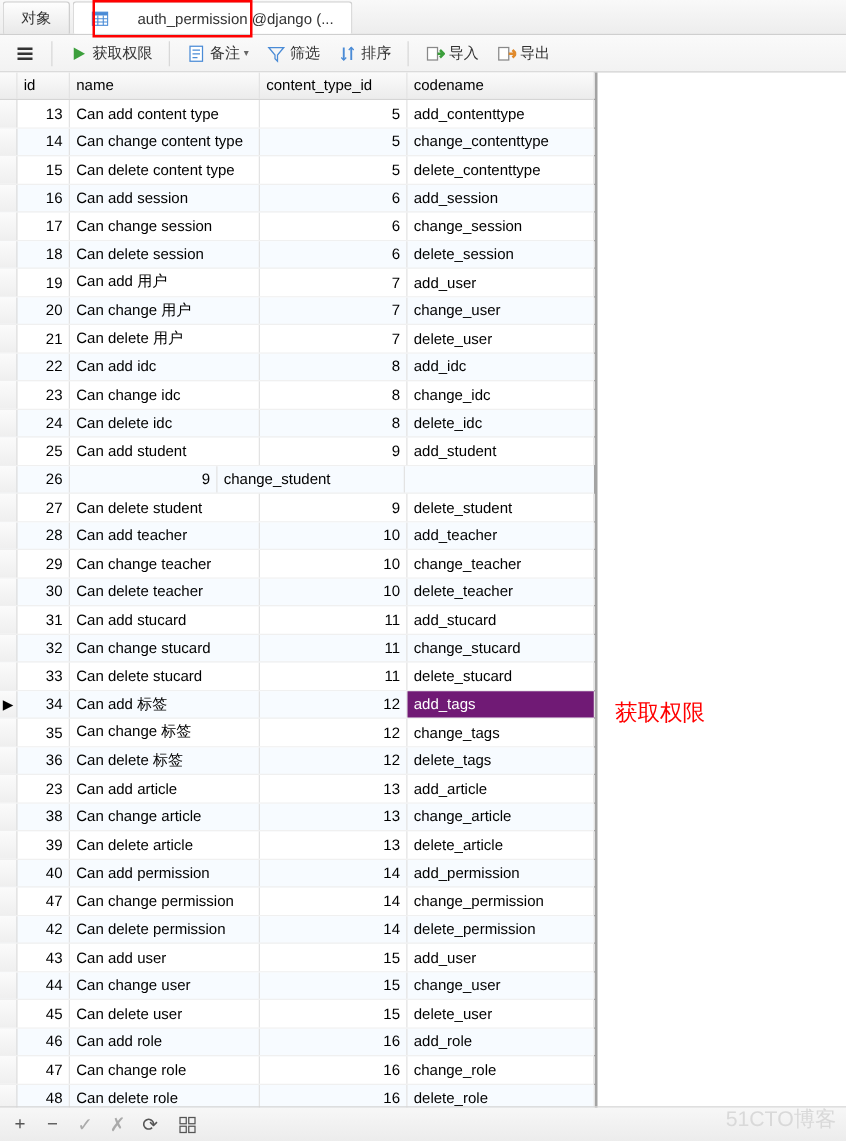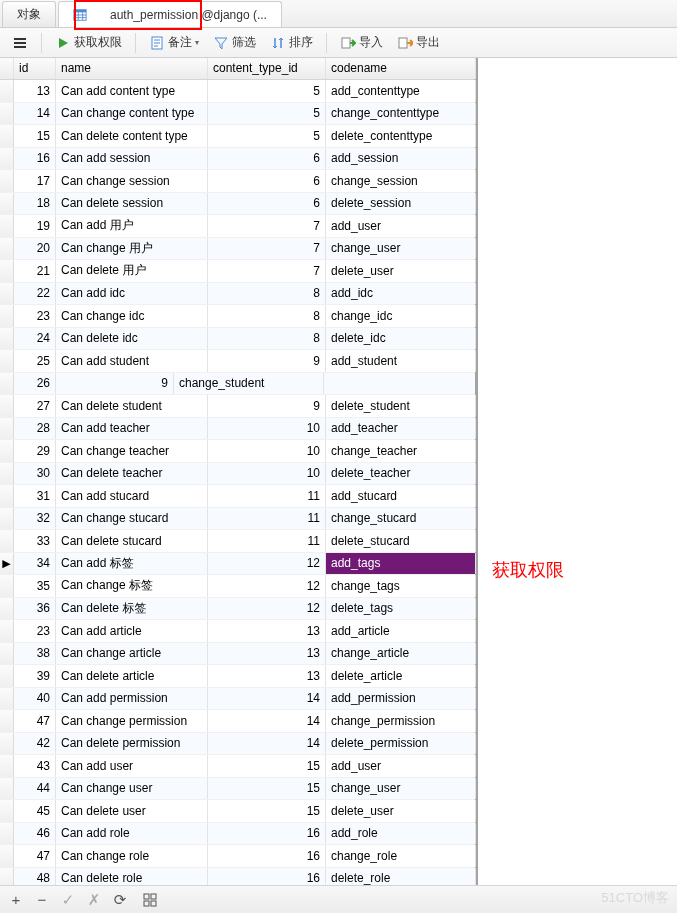--- a/index.html
+++ b/index.html
@@ -129,21 +129,21 @@
     border-top: 1px solid #d5d5d5;
     display:flex;
     align-items:center;
     padding: 0 8px;
     gap: 10px;
     color:#555;
   }
   .footer .fbtn { font-size: 15px; width:16px; text-align:center; }
   .watermark {
     position:absolute; right:8px; bottom:6px;
-    color:#d9d9d9; font-size:13px; 
+    color:#d9d9d9; font-size:17px; 
   }
 </style>
 </head>
 <body>
 
 <div class="highlight-box"></div>
 
 <div class="tabs">
   <div class="tab">
     <span>对象</span>

